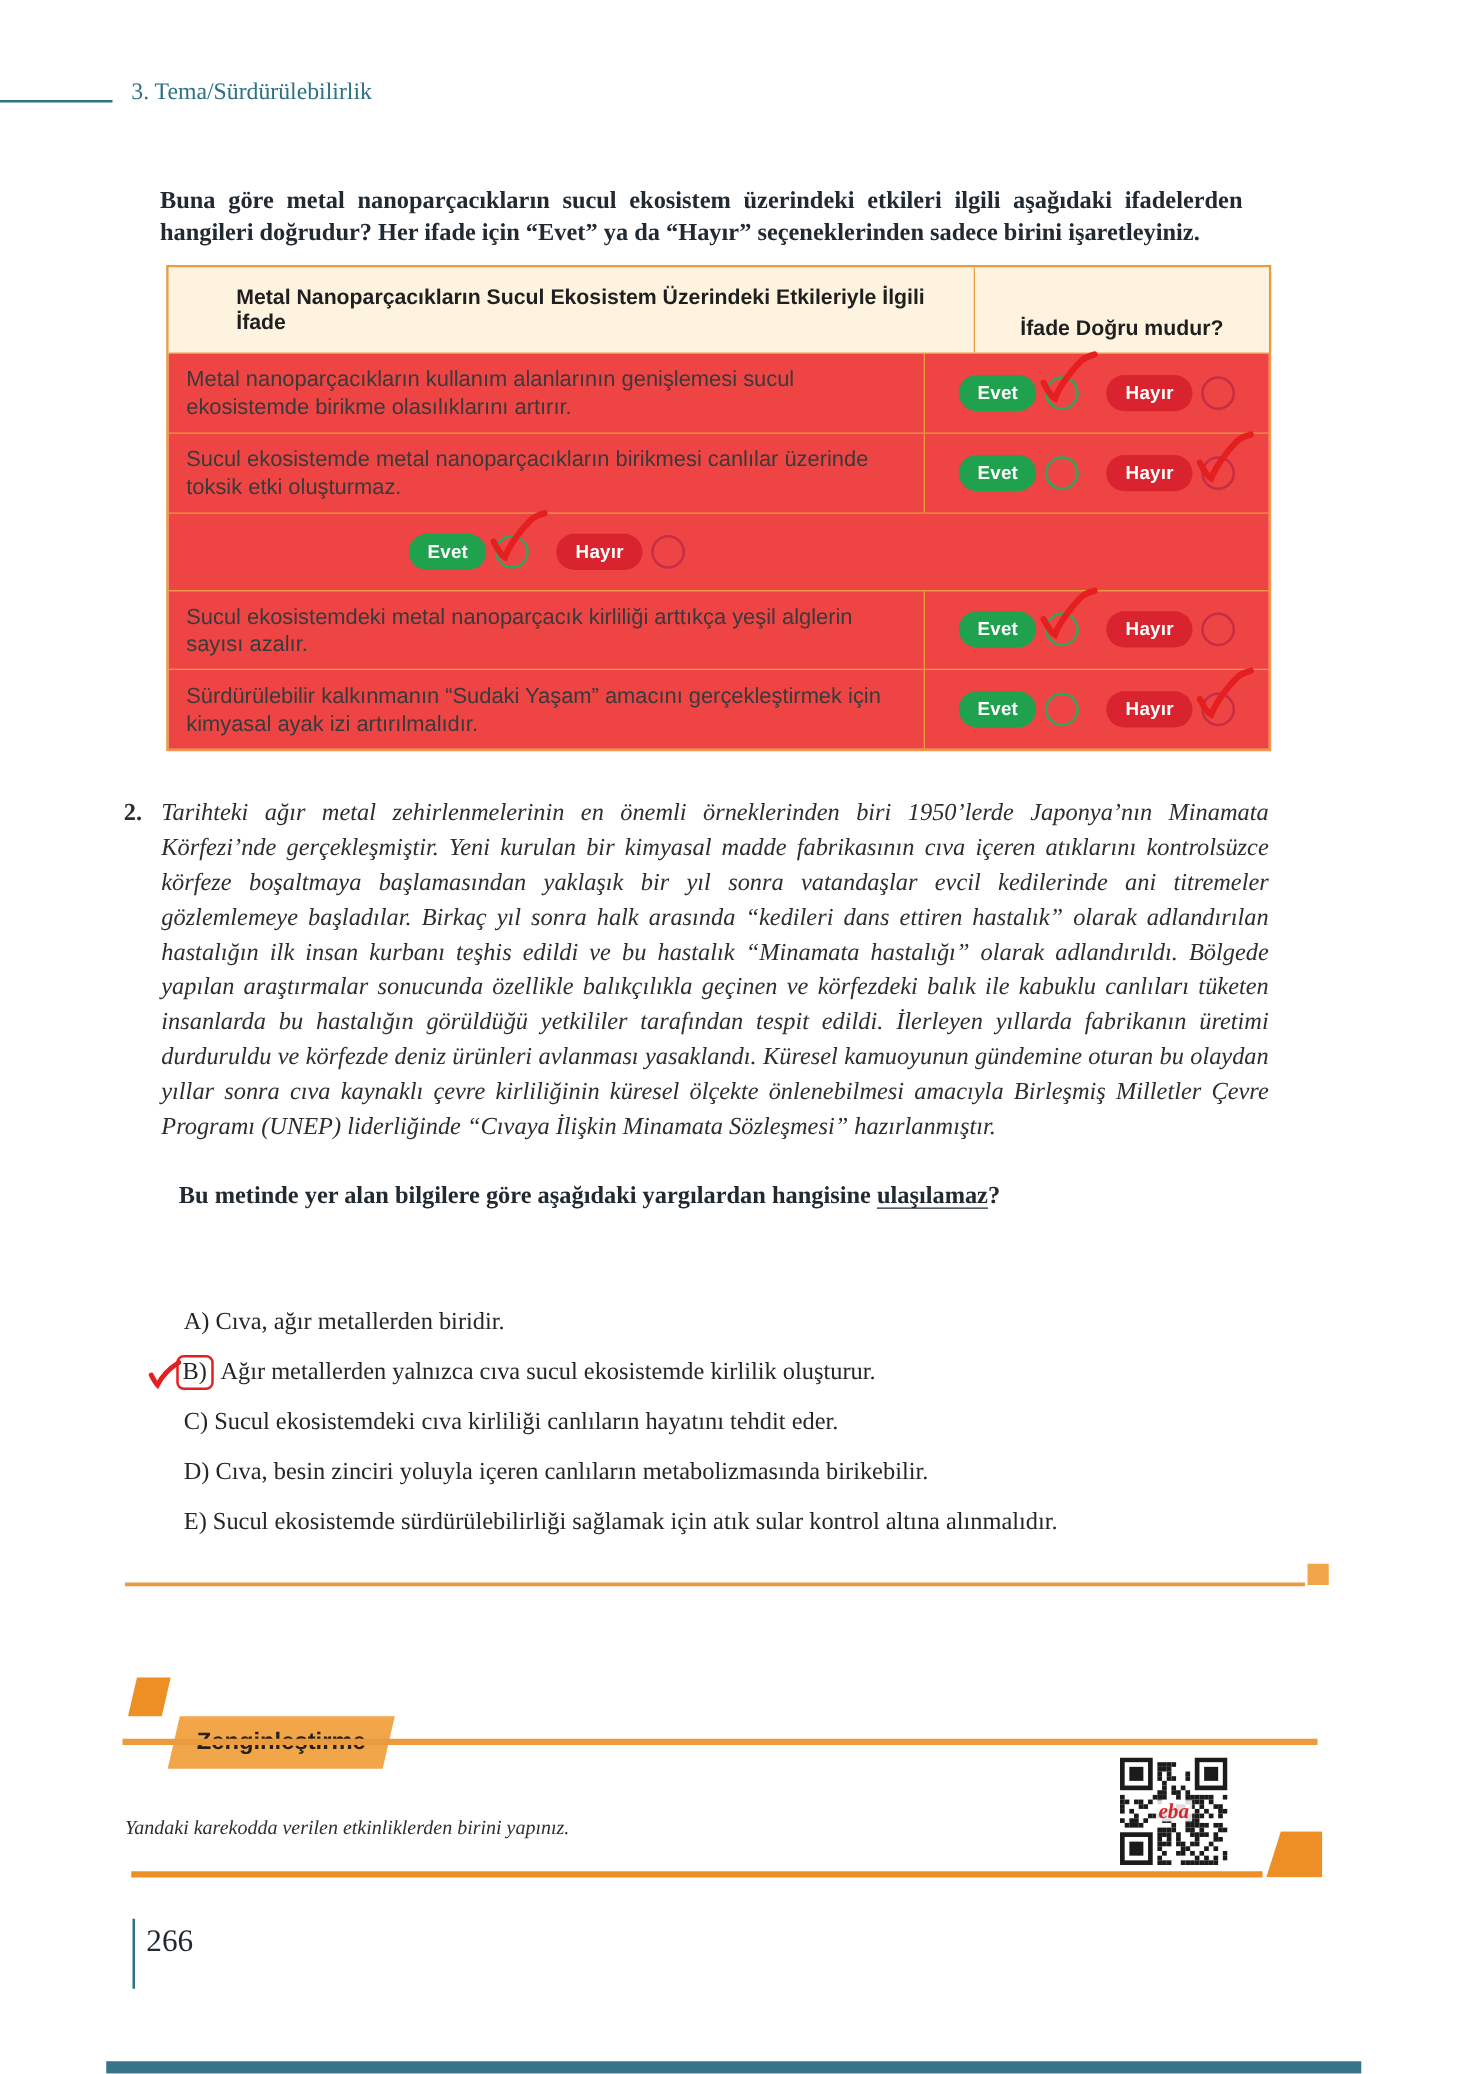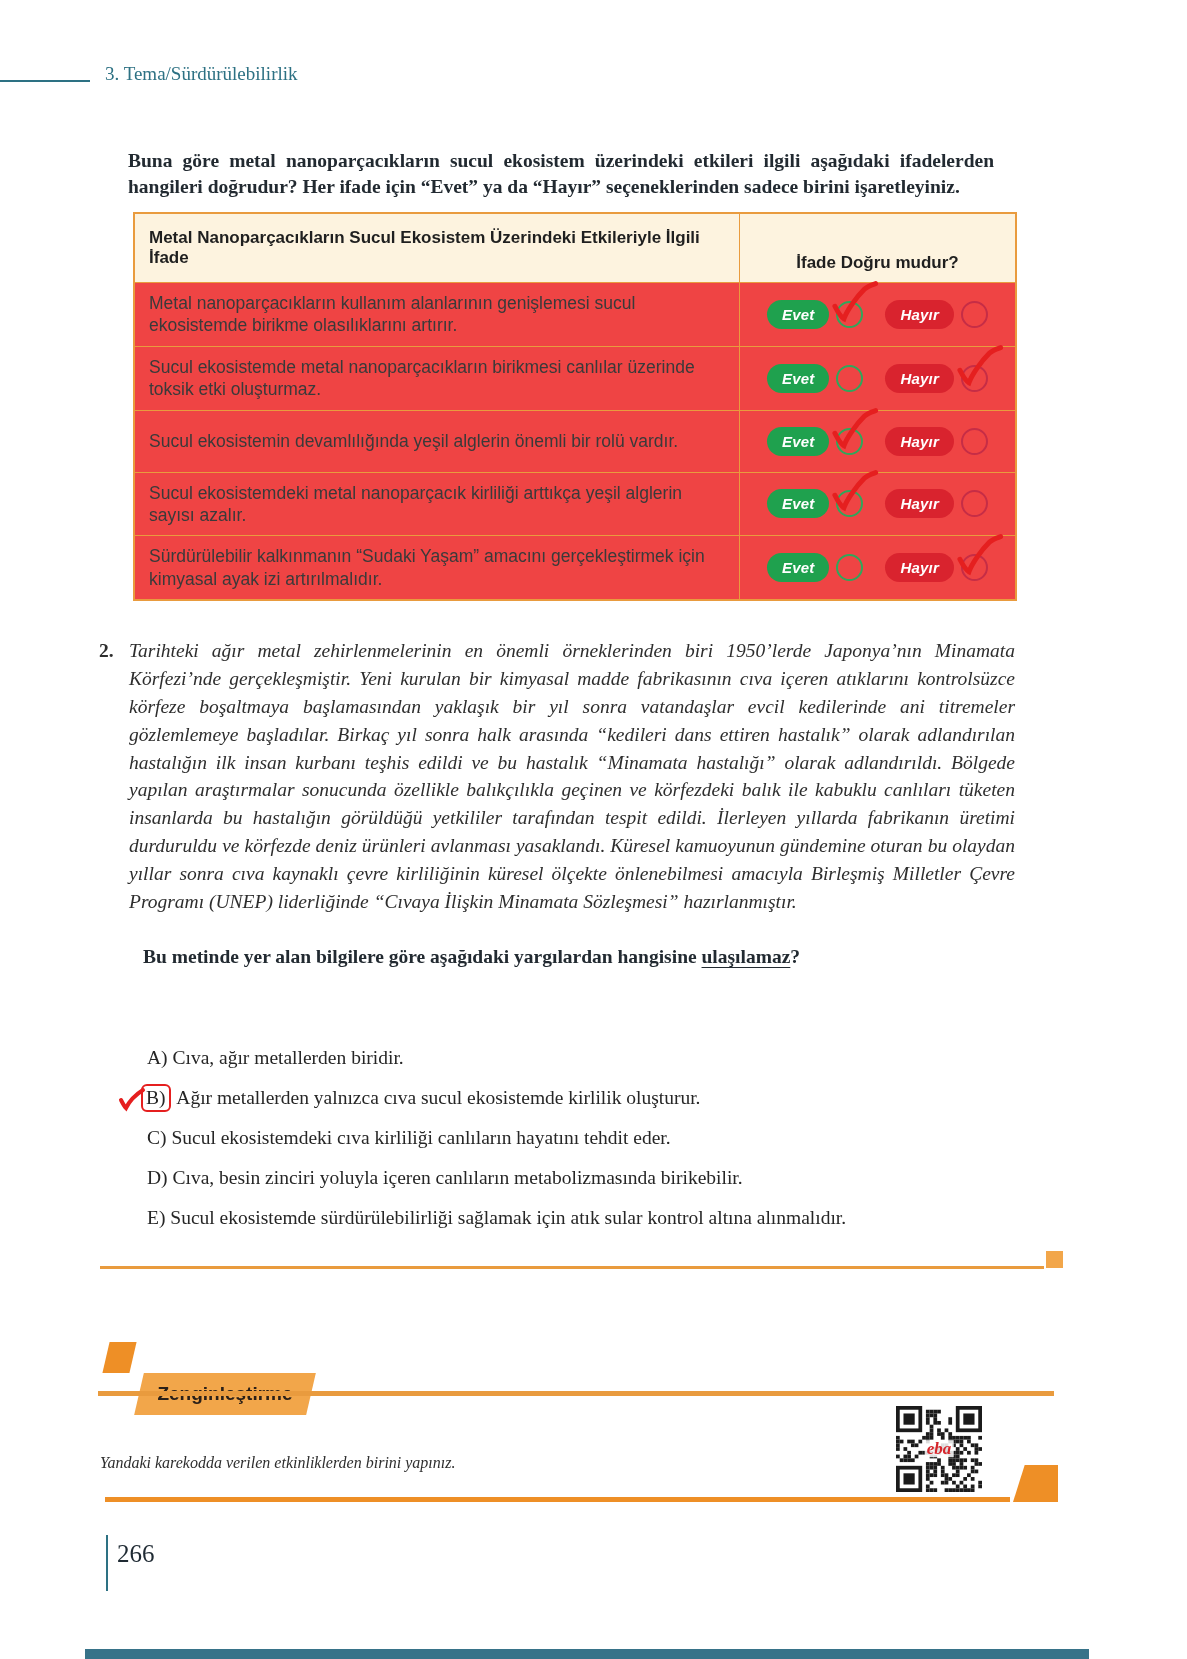--- a/index.html
+++ b/index.html
@@ -27,28 +27,28 @@
 
   
   .intro{position:absolute;left:128px;top:128px;width:866px;
          font-weight:bold;font-size:19.5px;line-height:1.38;color:var(--text-dark);text-align:justify;}
 
   
   .stmt-table{position:absolute;left:133px;top:212px;width:880px;
               border:2px solid var(--accent-orange);font-family:"Liberation Sans",sans-serif;}
   .trow{display:grid;grid-template-columns:605px 1fr;border-bottom:1.5px solid var(--accent-orange);}
   .trow:last-child{border-bottom:none;}
-  .thead{background:var(--table-header-bg);min-height:55px;}
+  .thead{background:var(--table-header-bg);min-height:55px;padding-left:40px;}
   .thead .cell{font-weight:bold;font-size:17px;color:#1F1F1F;}
   .cell{padding:9px 14px;display:flex;align-items:center;}
   .cell.c1{border-right:1.5px solid var(--accent-orange);}
   .thead .c2{justify-content:center;text-align:center;margin-top:30px;}
   .body-row{min-height:61px;background:#ef4444;}
   .stmt{font-size:17.5px;line-height:1.28;color:#3A3A3A;}
-  .answer-cell{display:flex;align-items:center;justify-content:center;gap:22px;padding:9px 8px;font-style:italic;}
+  .answer-cell{display:flex;align-items:center;justify-content:center;gap:22px;padding:9px 8px;}
   .choice{display:inline-flex;align-items:center;gap:7px;}
   .pill{display:inline-flex;align-items:center;justify-content:center;height:29px;border-radius:15px;
         color:#fff;font-weight:bold;font-size:15px;padding:0 15px;letter-spacing:.2px;}
   .choice.evet .pill{background:var(--evet-green);}
   .choice.hayir .pill{background:var(--hayir-red);}
   .circle-wrap{position:relative;display:inline-block;width:27px;height:27px;}
   .circle{box-sizing:border-box;display:block;width:27px;height:27px;border-radius:50%;background:transparent;}
   .choice.evet .circle{border:2.5px solid var(--evet-ring);}
   .choice.hayir .circle{border:2.5px solid var(--hayir-ring);}
   .check{display:none;position:absolute;left:-9px;top:-21px;width:52px;height:48px;pointer-events:none;}
@@ -156,23 +156,20 @@
         <span class="circle-wrap checked">
           <span class="circle"></span>
           <svg class="check" viewBox="0 0 46 42">
             <path d="M7 23 C10 29 13 33 15 34 C18 26 26 15 33 8 C36 5 40 4 43 3"></path>
           </svg>
         </span>
       </span>
     </div>
   </div>
         <div class="trow body-row">
-    <div class="cell c1">
-            <span class="stmt">Sucul ekosistemin devamlılığında yeşil alglerin önemli bir rolü vardır.</span>
-          </div>
     <div class="cell c2 answer-cell">
       <span class="choice evet">
         <span class="pill">Evet</span>
         <span class="circle-wrap checked">
           <span class="circle"></span>
           <svg class="check" viewBox="0 0 46 42">
             <path d="M7 23 C10 29 13 33 15 34 C18 26 26 15 33 8 C36 5 40 4 43 3"></path>
           </svg>
         </span>
       </span>

